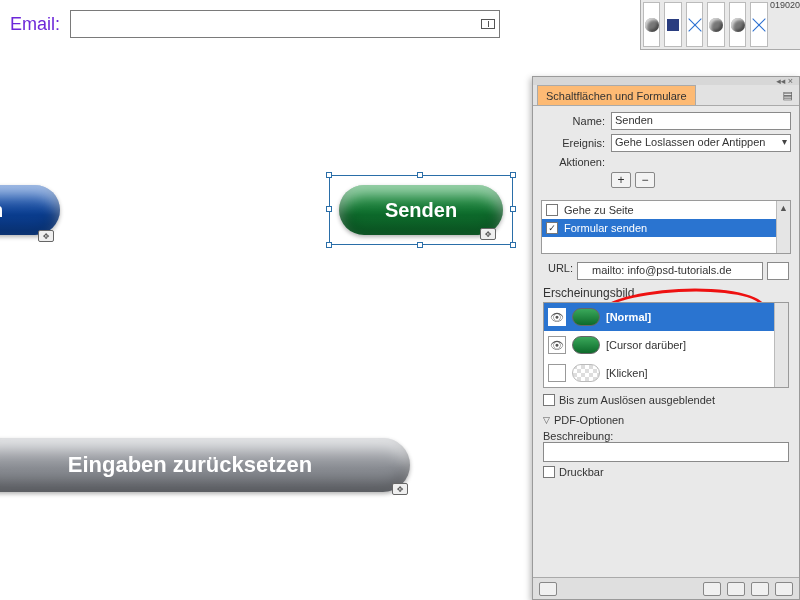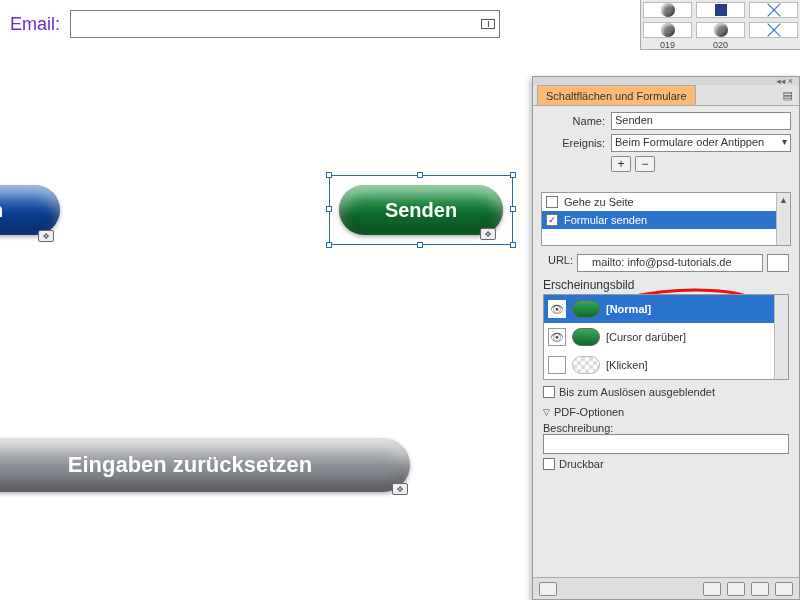--- a/index.html
+++ b/index.html
@@ -96,21 +96,21 @@
   .prop-input { padding-right: 3px; }
 
   .actions-row { display: flex; align-items: center; gap: 4px; margin: 2px 0 4px 70px; }
   .mini-btn {
     width: 20px; height: 16px; border: 1px solid #888; background: #f3f3f3;
     display: flex; align-items: center; justify-content: center; font-size: 12px; color: #333;
     border-radius: 2px;
   }
 
   .action-list {
-    margin: 12px 8px 6px; border: 1px solid #9a9a9a; background: #fff; height: 54px;
+    margin: 4px 8px 6px; border: 1px solid #9a9a9a; background: #fff; height: 54px;
     overflow: hidden; position: relative;
   }
   .al-scroll { position: absolute; right: 0; top: 0; bottom: 0; width: 14px; background: #e5e5e5; border-left: 1px solid #bbb; }
   .al-scroll .arrow { height: 13px; display:flex;align-items:center;justify-content:center;font-size:9px;color:#555; }
   .action-item { display: flex; align-items: center; height: 18px; padding: 0 4px; gap: 6px; }
   .action-item.sel { background: #2a74d0; color: #fff; }
   .chk {
     width: 12px; height: 12px; border: 1px solid #777; background: #fff;
     display: flex; align-items: center; justify-content: center; font-size: 9px; color: #333;
   }
@@ -164,21 +164,21 @@
   }
   .footer-spacer { flex:1; }
   .foot-ico {
     width:18px; height:14px; border:1px solid #888; background:#f0f0f0; border-radius:2px;
   }
 
   
   .swatches {
     position:absolute; top:0; right:0; width:160px; height:50px;
     border-left:1px solid #aaa; border-bottom:1px solid #aaa;
-    display:flex; flex-direction:column; background:#e9e9e9;
+    display:flex; flex-direction:row; background:#e9e9e9;
   }
   .sw-row { display:flex; flex:1; }
   .sw-cell {
     flex:1; border:1px solid #bbb; margin:2px; display:flex; align-items:center; justify-content:center;
     background:#fff; position:relative;
   }
   .sw-circle { width:14px; height:14px; border-radius:50%; background:#777; box-shadow:inset 2px 2px 3px rgba(255,255,255,.7), inset -2px -2px 3px rgba(0,0,0,.4); }
   .sw-square { width:12px; height:12px; background:#2a3d80; }
   .sw-x::before, .sw-x::after {
     content:""; position:absolute; width:18px; height:1px; background:#2a6ed0; top:50%; left:50%;
@@ -261,21 +261,24 @@
       <div class="panel-flyout">▤</div>
     </div>
 
     <div class="panel-body">
       <div class="prop-row">
         <span class="prop-label">Name:</span>
         <div class="prop-input">Senden</div>
       </div>
       <div class="prop-row">
         <span class="prop-label">Ereignis:</span>
-        <div class="prop-select">Beim Formulare oder Antippen</div>
+        <div class="prop-select">Gehe Loslassen oder Antippen</div>
+      </div>
+      <div class="prop-row">
+        <span class="prop-label">Aktionen:</span>
       </div>
       <div class="actions-row">
         <div class="mini-btn">+</div>
         <div class="mini-btn">−</div>
       </div>
     </div>
 
     <div class="action-list">
       <div class="action-item">
         <span class="chk"></span>

